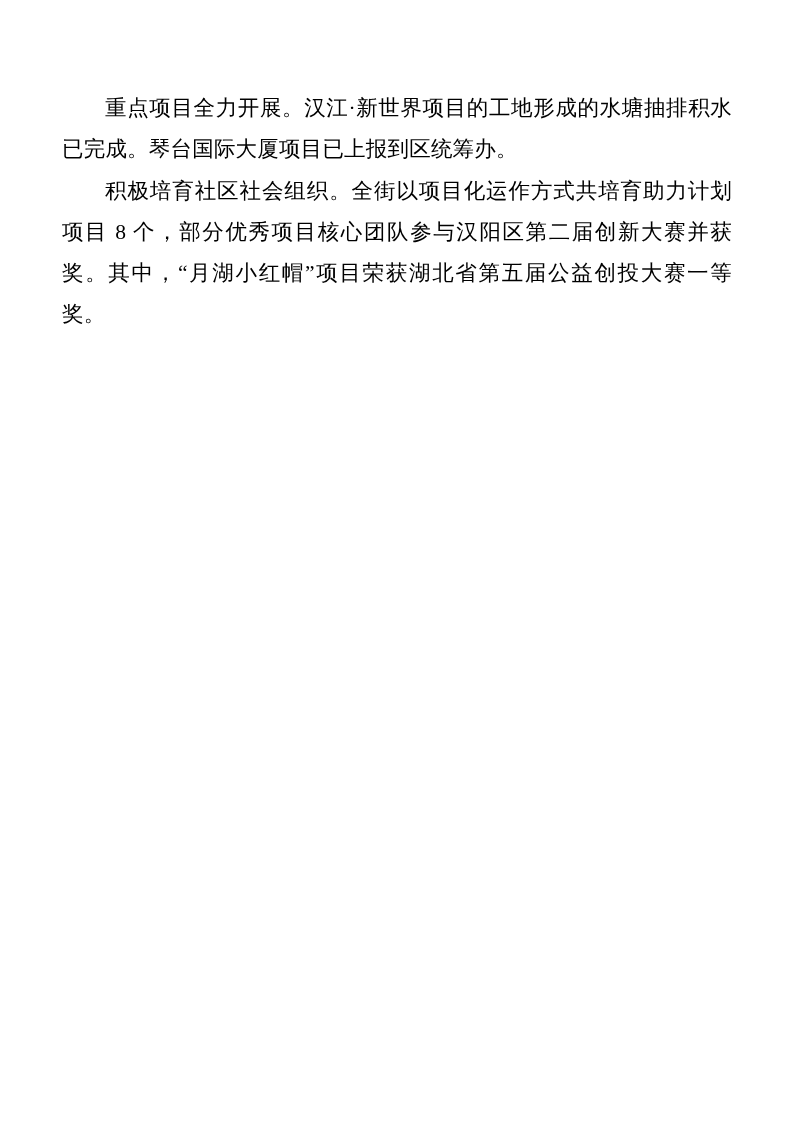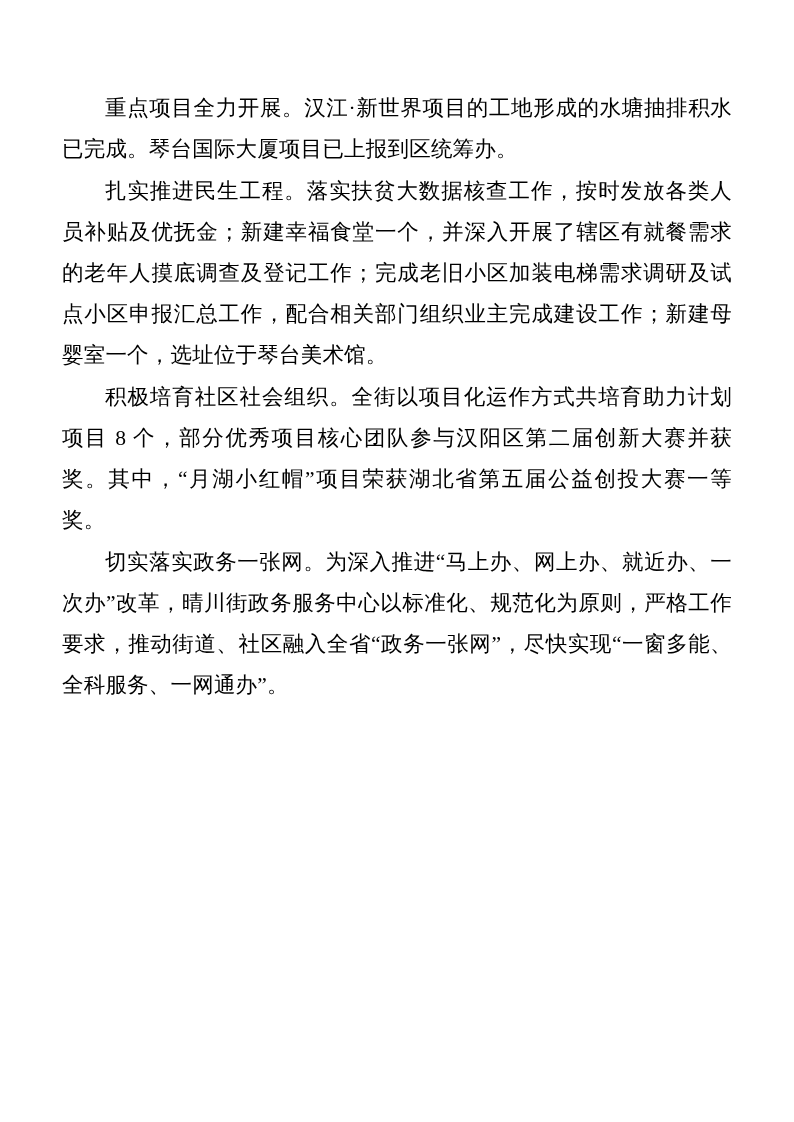--- a/index.html
+++ b/index.html
@@ -36,17 +36,15 @@
   .para:last-child {
     margin-bottom: 0;
   }
 </style>
 </head>
 <body>
 
 <div class="page">
   <div class="doc-body">
     <p class="para">重点项目全力开展。汉江·新世界项目的工地形成的水塘抽排积水已完成。琴台国际大厦项目已上报到区统筹办。</p>
-    <p class="para">扎实推进民生工程。落实扶贫大数据核查工作，按时发放各类人员补贴及优抚金；新建幸福食堂一个，并深入开展了辖区有就餐需求的老年人摸底调查及登记工作；完成老旧小区加装电梯需求调研及试点小区申报汇总工作，配合相关部门组织业主完成建设工作；新建母婴室一个，选址位于琴台美术馆。</p>
     <p class="para">积极培育社区社会组织。全街以项目化运作方式共培育助力计划项目 8 个，部分优秀项目核心团队参与汉阳区第二届创新大赛并获奖。其中，“月湖小红帽”项目荣获湖北省第五届公益创投大赛一等奖。</p>
-    <p class="para">切实落实政务一张网。为深入推进“马上办、网上办、就近办、一次办”改革，晴川街政务服务中心以标准化、规范化为原则，严格工作要求，推动街道、社区融入全省“政务一张网”，尽快实现“一窗多能、全科服务、一网通办”。</p>
   </div>
 </div>
 
 </body></html>

